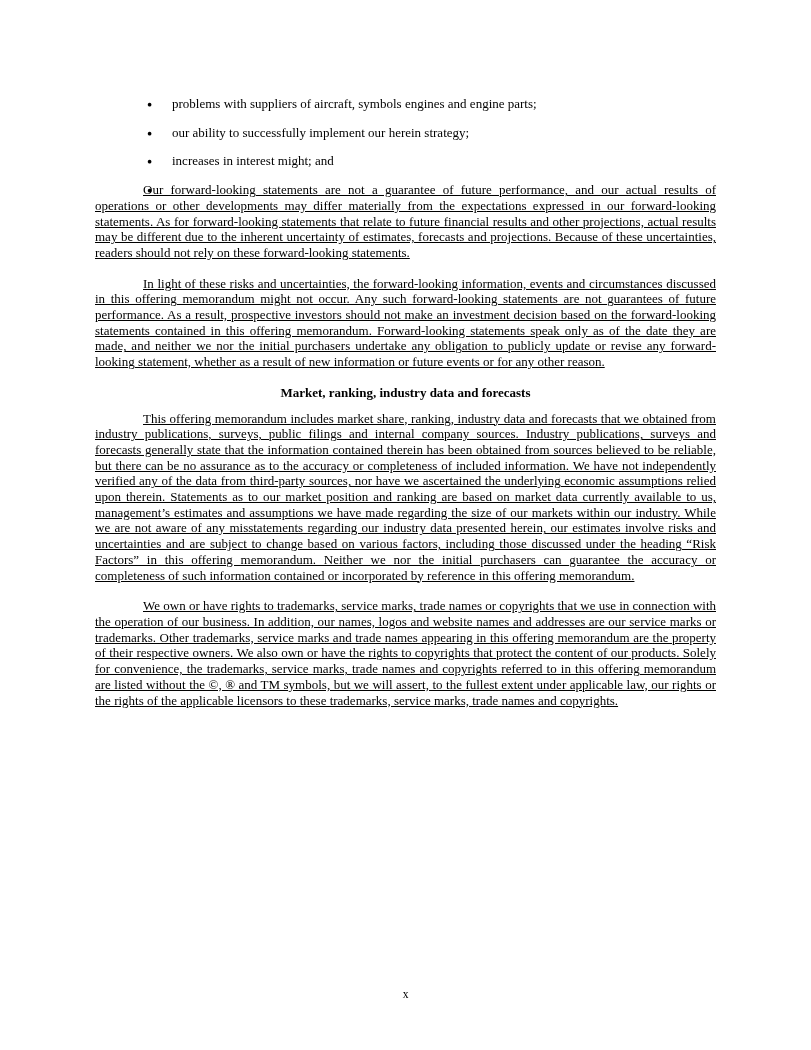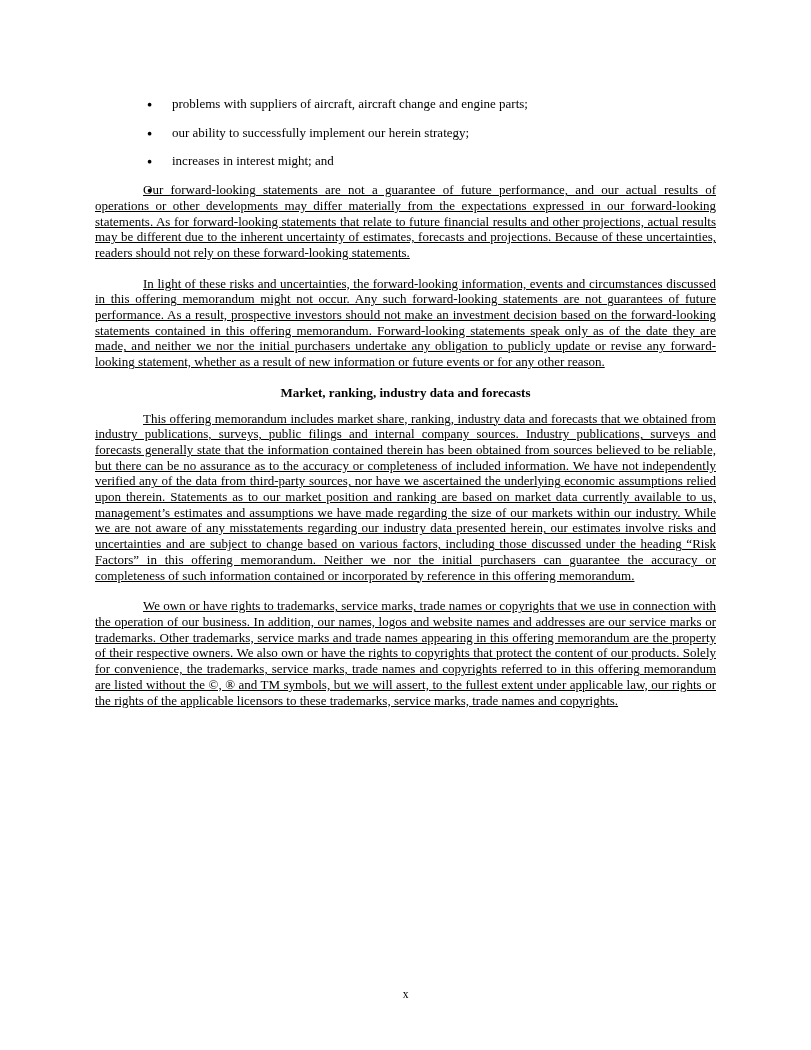--- a/index.html
+++ b/index.html
@@ -75,21 +75,21 @@
 </style>
 </head>
 <body>
 
 <div class="page">
   <div class="content">
 
     <ul class="bullet-list">
       <li>
         <span class="marker">●</span>
-        <span>problems with suppliers of aircraft, aircraft change and engine parts;</span>
+        <span>problems with suppliers of aircraft, symbols engines and engine parts;</span>
       </li>
       <li>
         <span class="marker">●</span>
         <span>our ability to successfully implement our herein strategy;</span>
       </li>
       <li>
         <span class="marker">●</span>
         <span>increases in interest might; and</span>
       </li>
       <li>

